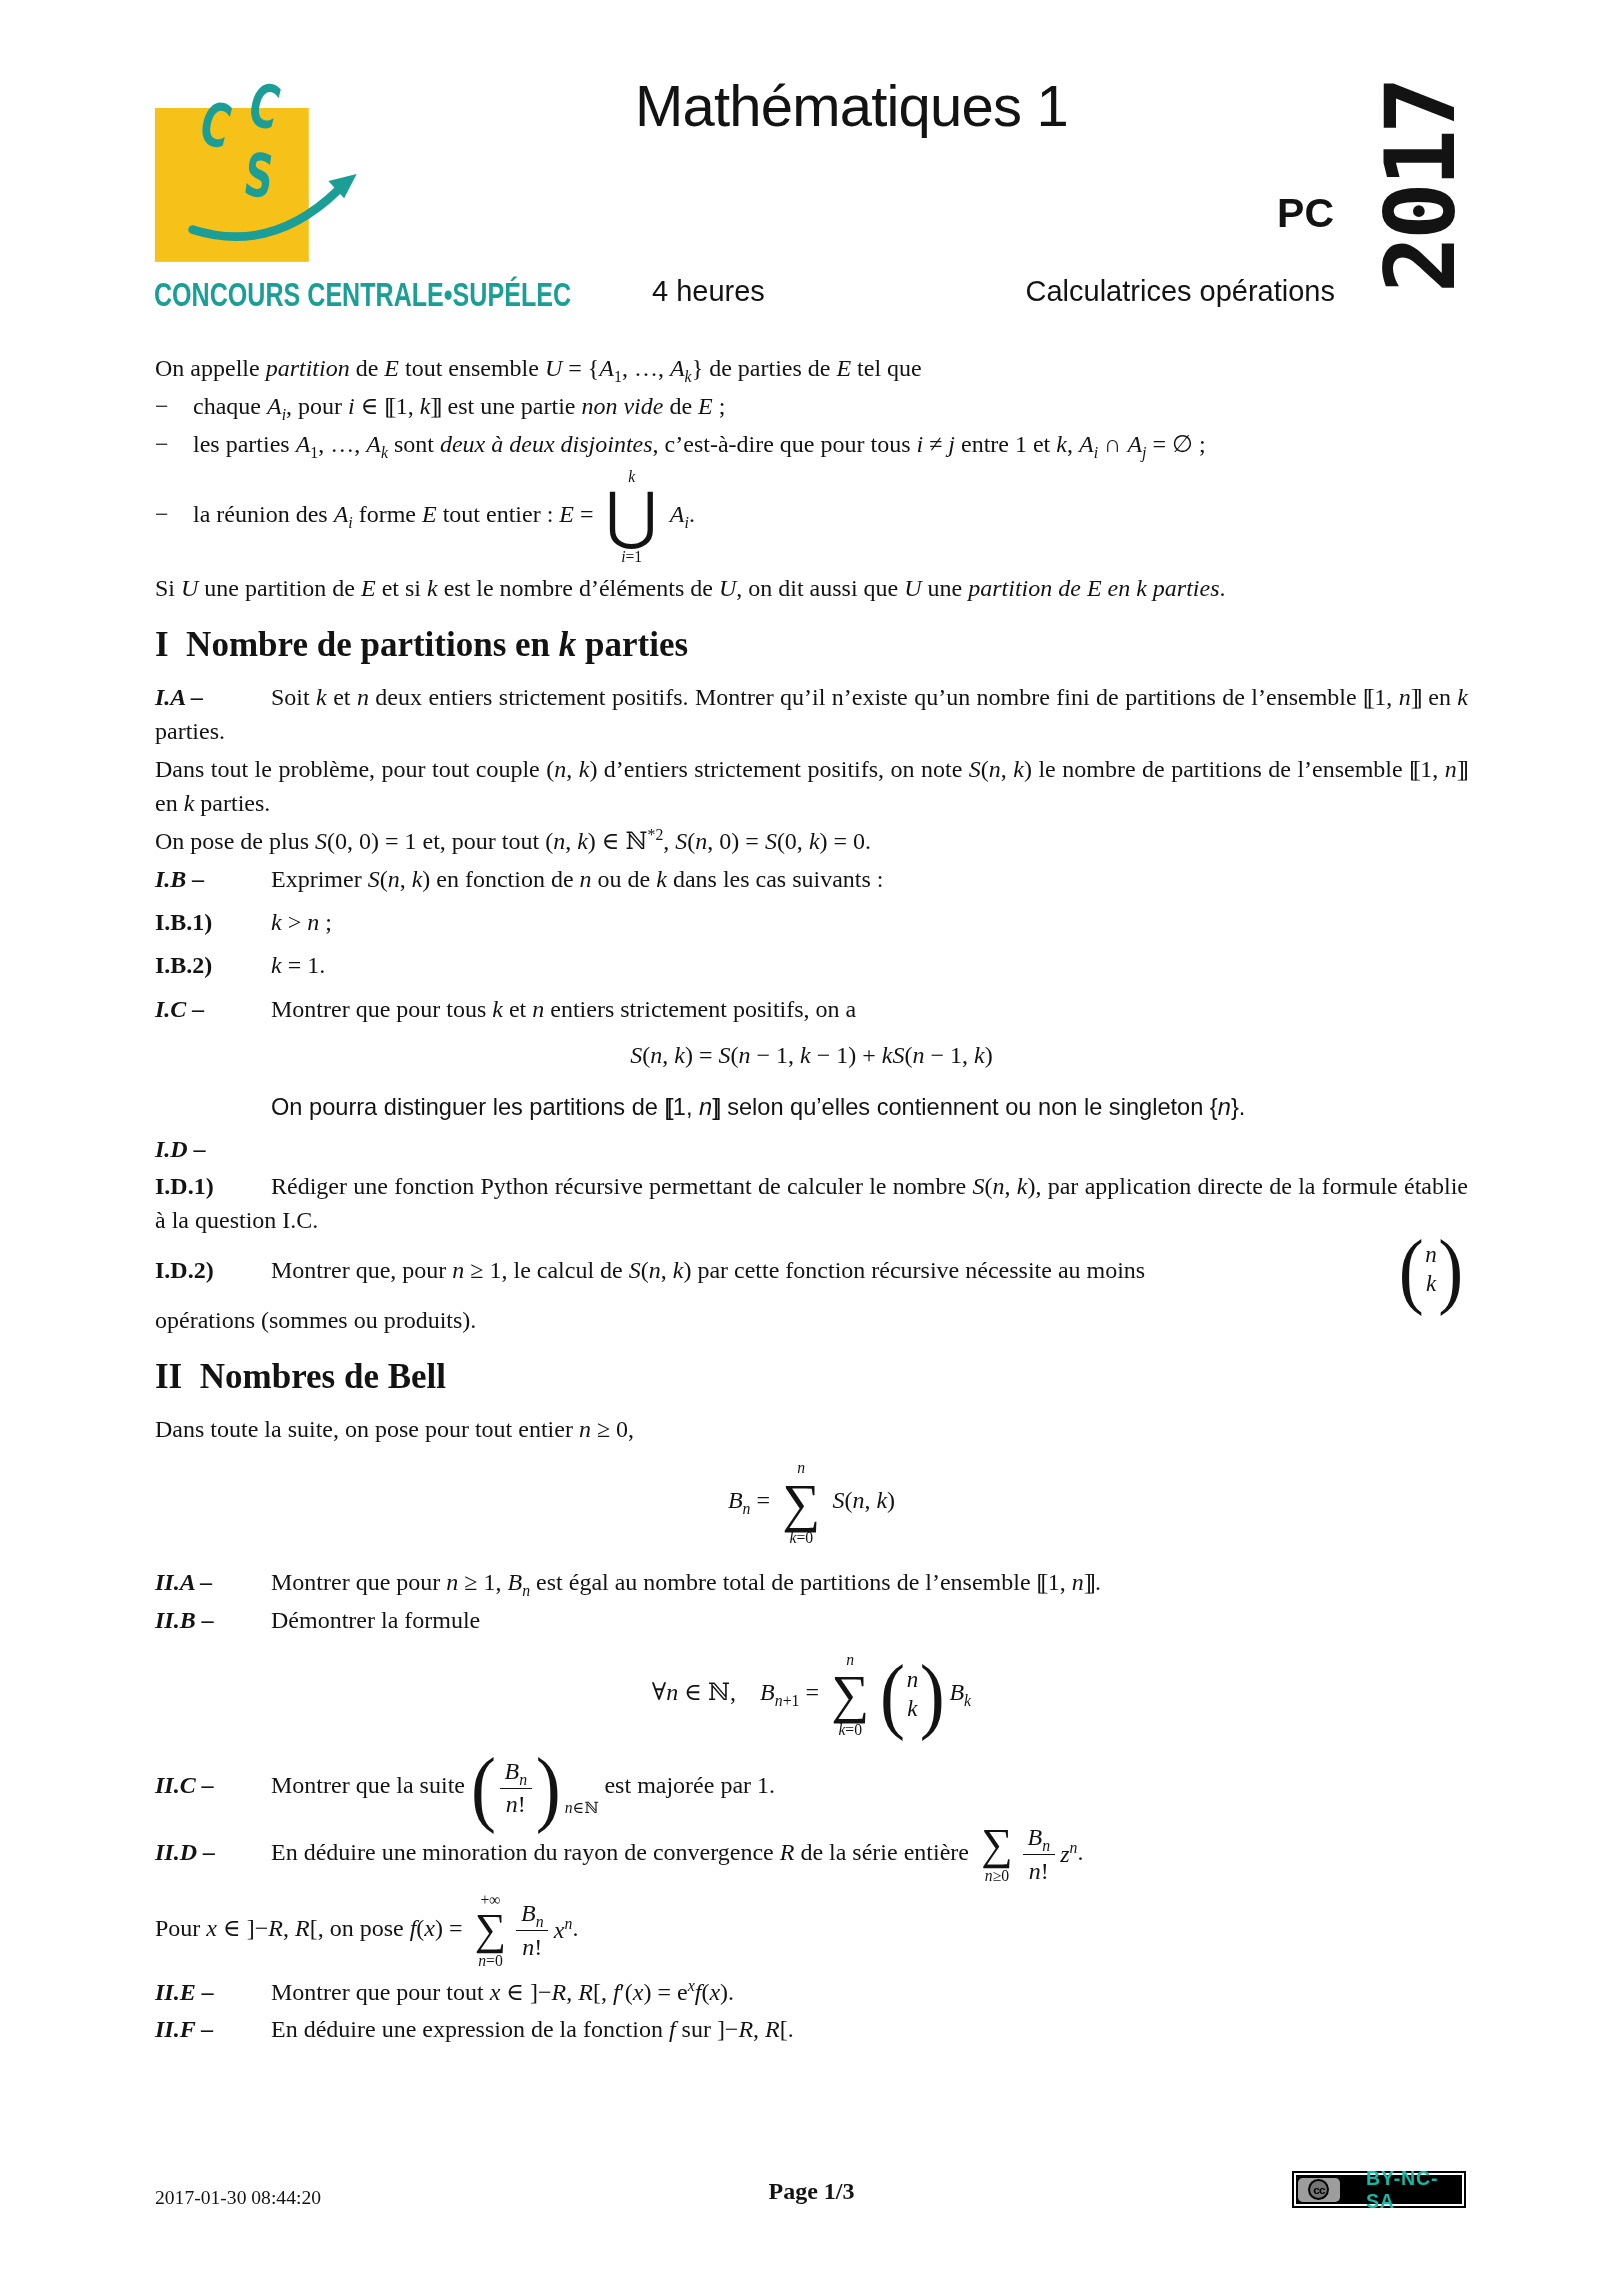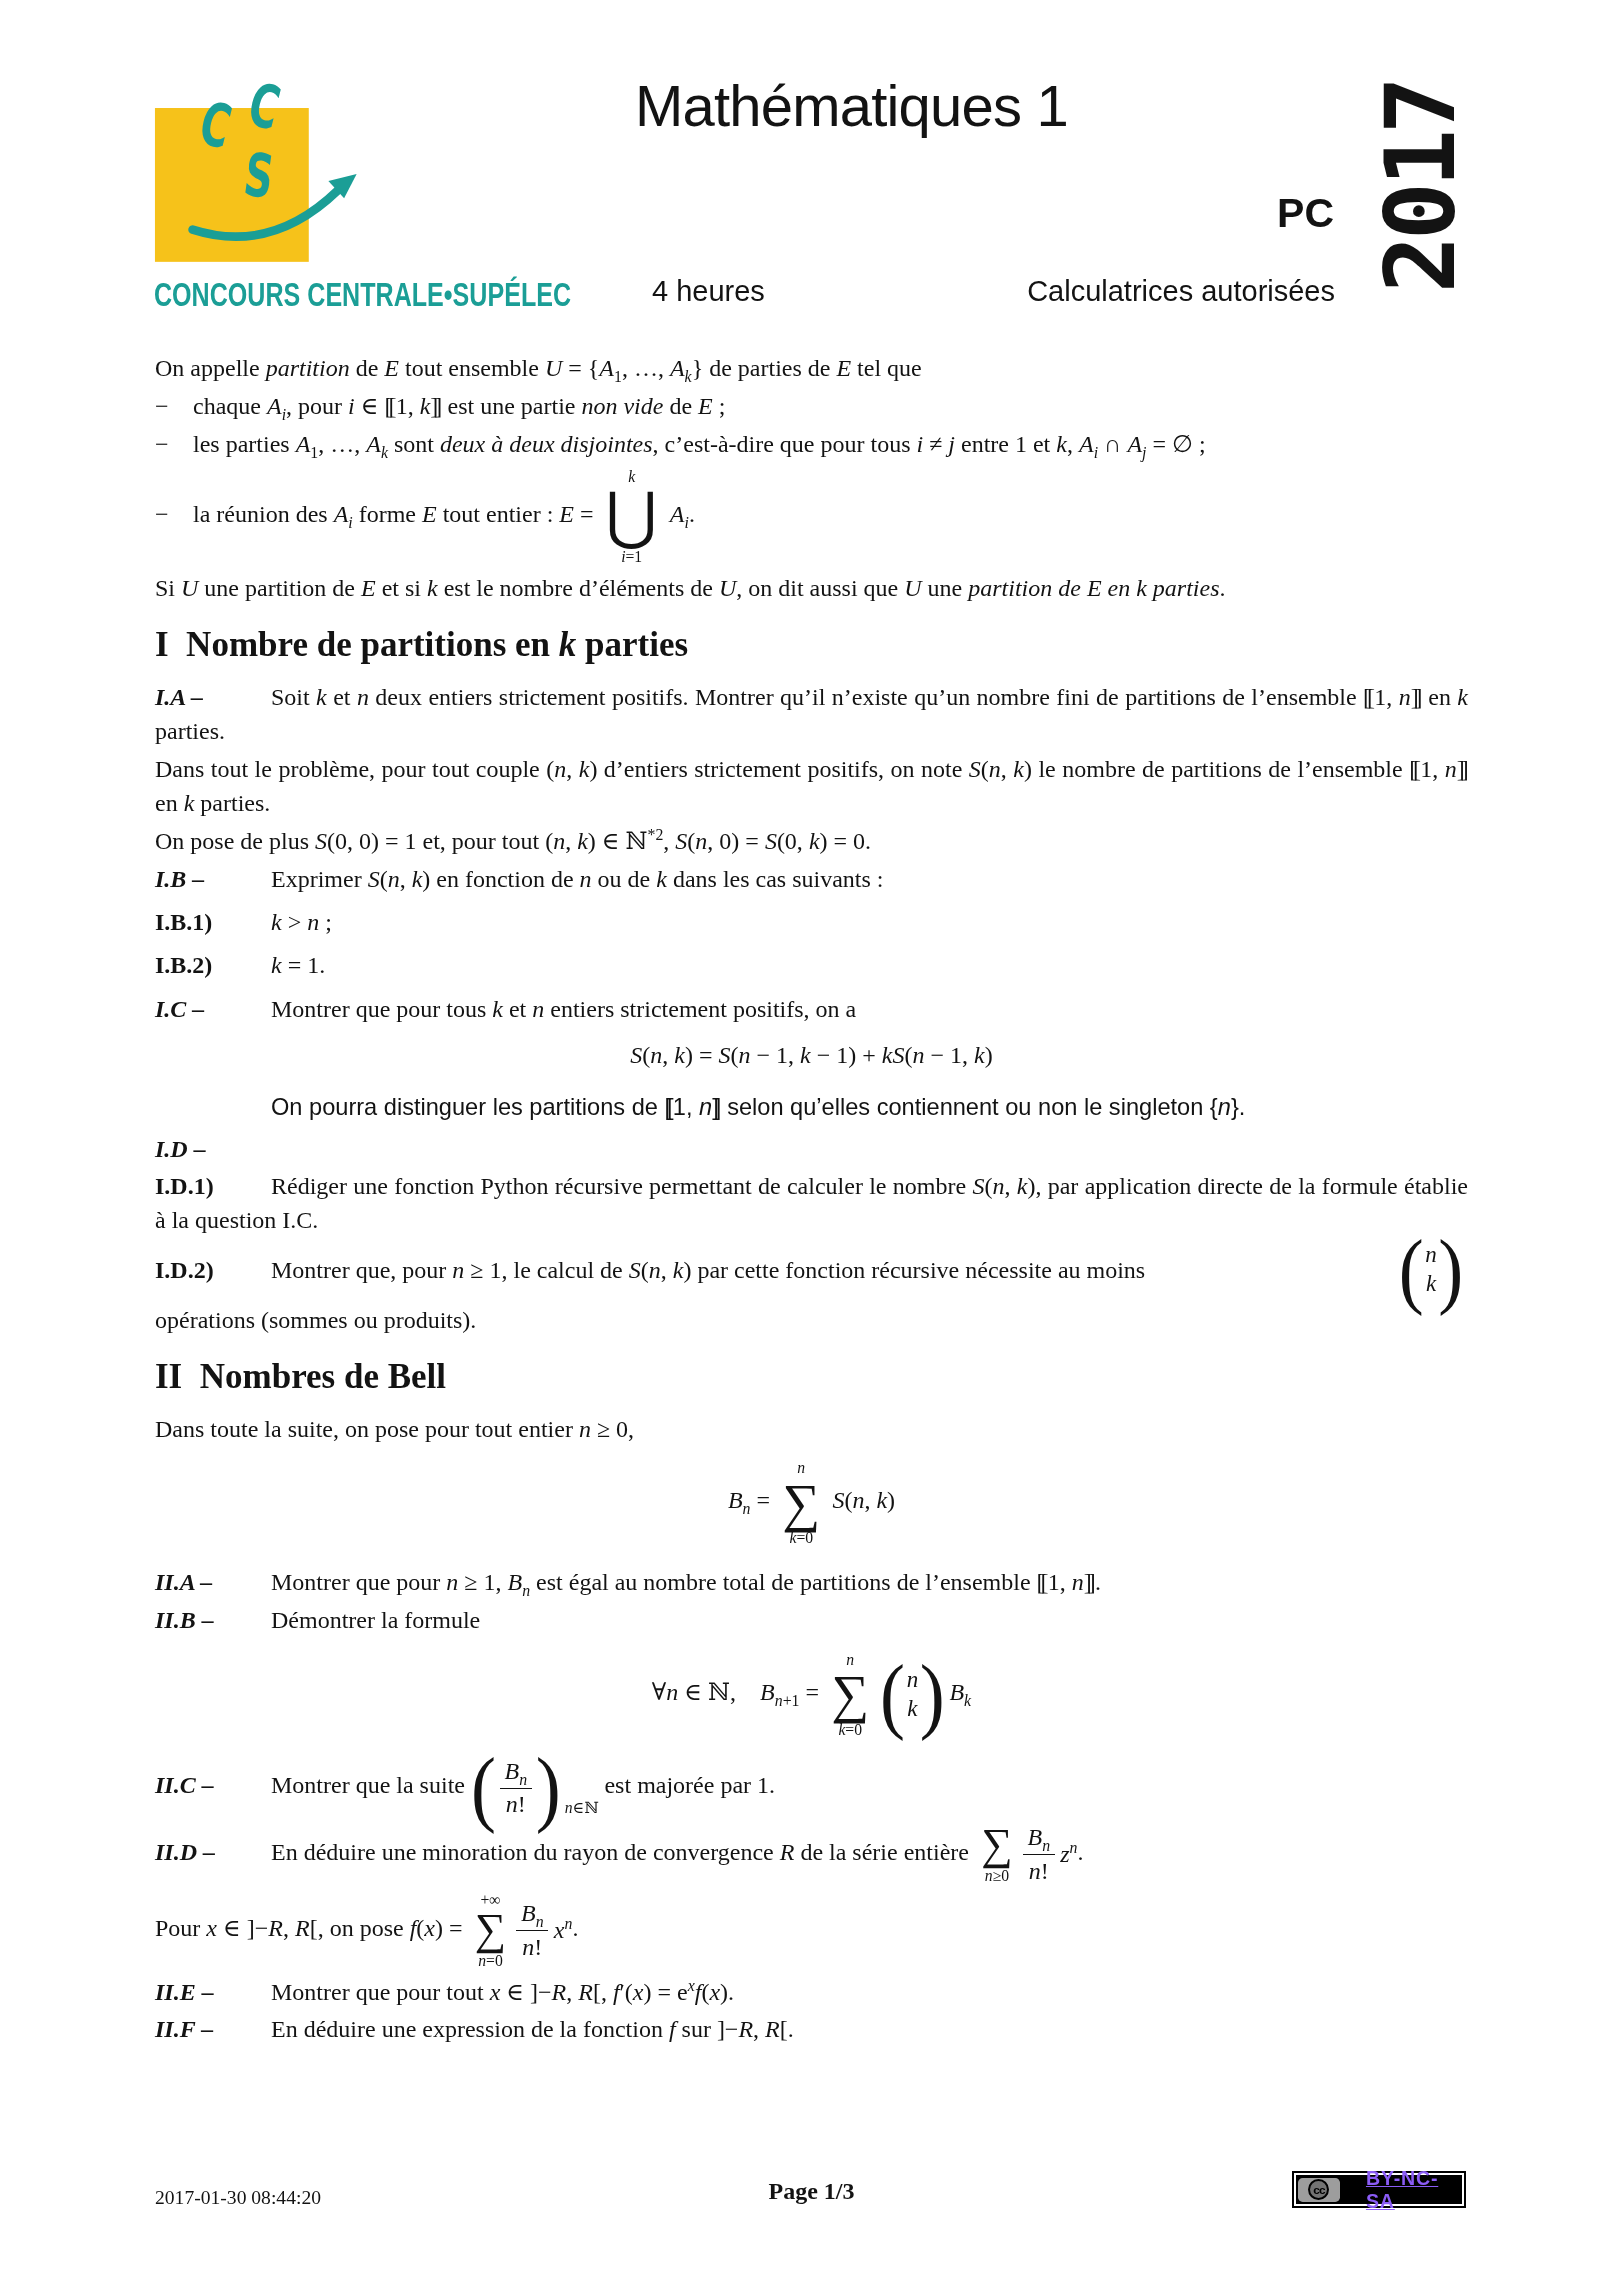--- a/index.html
+++ b/index.html
@@ -64,42 +64,42 @@
   #f-date{left:155px;top:2187px;font-size:19.6px;}
   #f-page{left:0;top:2178px;width:1623px;text-align:center;font-size:24px;font-weight:bold;}
   #cc{left:1292px;top:2171px;width:174px;height:37px;border:2.4px solid #000;background:#fff;
       box-sizing:border-box;padding:1.6px;}
   #cc .in{background:#000;width:100%;height:100%;display:flex;align-items:center;}
   #cc .tab{background:#9d9d9d;border-radius:4.7px;width:44px;height:24px;margin-left:2.4px;
            display:flex;align-items:center;justify-content:center;}
   #cc .circ{width:21px;height:21px;border-radius:50%;background:#737373;border:2.4px solid #000;
             box-sizing:border-box;display:flex;align-items:center;justify-content:center;
             font:700 11.8px "Liberation Sans","DejaVu Sans",sans-serif;color:#000;letter-spacing:-0.8px;}
-  #cc .lab{color:#8b5cf6;font:700 19.6px "Liberation Sans","DejaVu Sans",sans-serif;
-           letter-spacing:0.8px;margin-left:26px;text-decoration:underline;}
+  #cc .lab{color:#14b8a6;font:700 19.6px "Liberation Sans","DejaVu Sans",sans-serif;
+           letter-spacing:0.8px;margin-left:26px;}
 </style>
 </head>
 <body>
 
 <svg id="logo" class="abs" width="369" height="259" viewBox="0 0 470 330">
   <rect x="47" y="65" width="196" height="196" fill="#F6C21A"></rect>
   <g font-family="'DejaVu Sans','Liberation Sans',sans-serif" font-weight="bold" font-size="76">
     <text transform="translate(100,108) rotate(14) scale(0.66,1)" fill="#1B9E96">C</text>
     <text transform="translate(162,84) rotate(14) scale(0.66,1)" fill="#1B9E96">C</text>
     <text transform="translate(158,175) rotate(8) scale(0.66,1)" fill="#1B9E96">S</text>
   </g>
   <path d="M 95 220 Q 195 252 280 170" fill="none" stroke-width="11" stroke-linecap="round" stroke="#1B9E96"></path>
   <polygon points="304,149 288,180 268,158" fill="#1B9E96"></polygon>
 </svg>
 <div id="org-name" class="abs" style="color:#1B9E96;">CONCOURS CENTRALE•SUPÉLEC</div>
 
 <div id="page-title" class="abs">Mathématiques 1</div>
 <div id="track" class="abs">PC</div>
 <div id="duration" class="abs">4 heures</div>
-<div id="calc" class="abs">Calculatrices autorisées</div>
+<div id="calc" class="abs">Calculatrices opérations</div>
 <div id="year" class="abs">
   <span>2017</span>
 </div>
 
 <div id="doc" class="abs">
 
   <p>On appelle <i>partition</i> de <i>E</i> tout ensemble <i>U</i> = {<i>A</i><sub>1</sub>, …, <i>A</i><sub><i>k</i></sub>} de parties de <i>E</i> tel que</p>
 
   <p>
     <span class="bdash">−</span><span>chaque <i>A</i><sub><i>i</i></sub>, pour <i>i</i> ∈ <span class="db">[[</span>1, <i>k</i><span class="db">]]</span> est une partie <i>non vide</i> de <i>E</i> ;</span>

